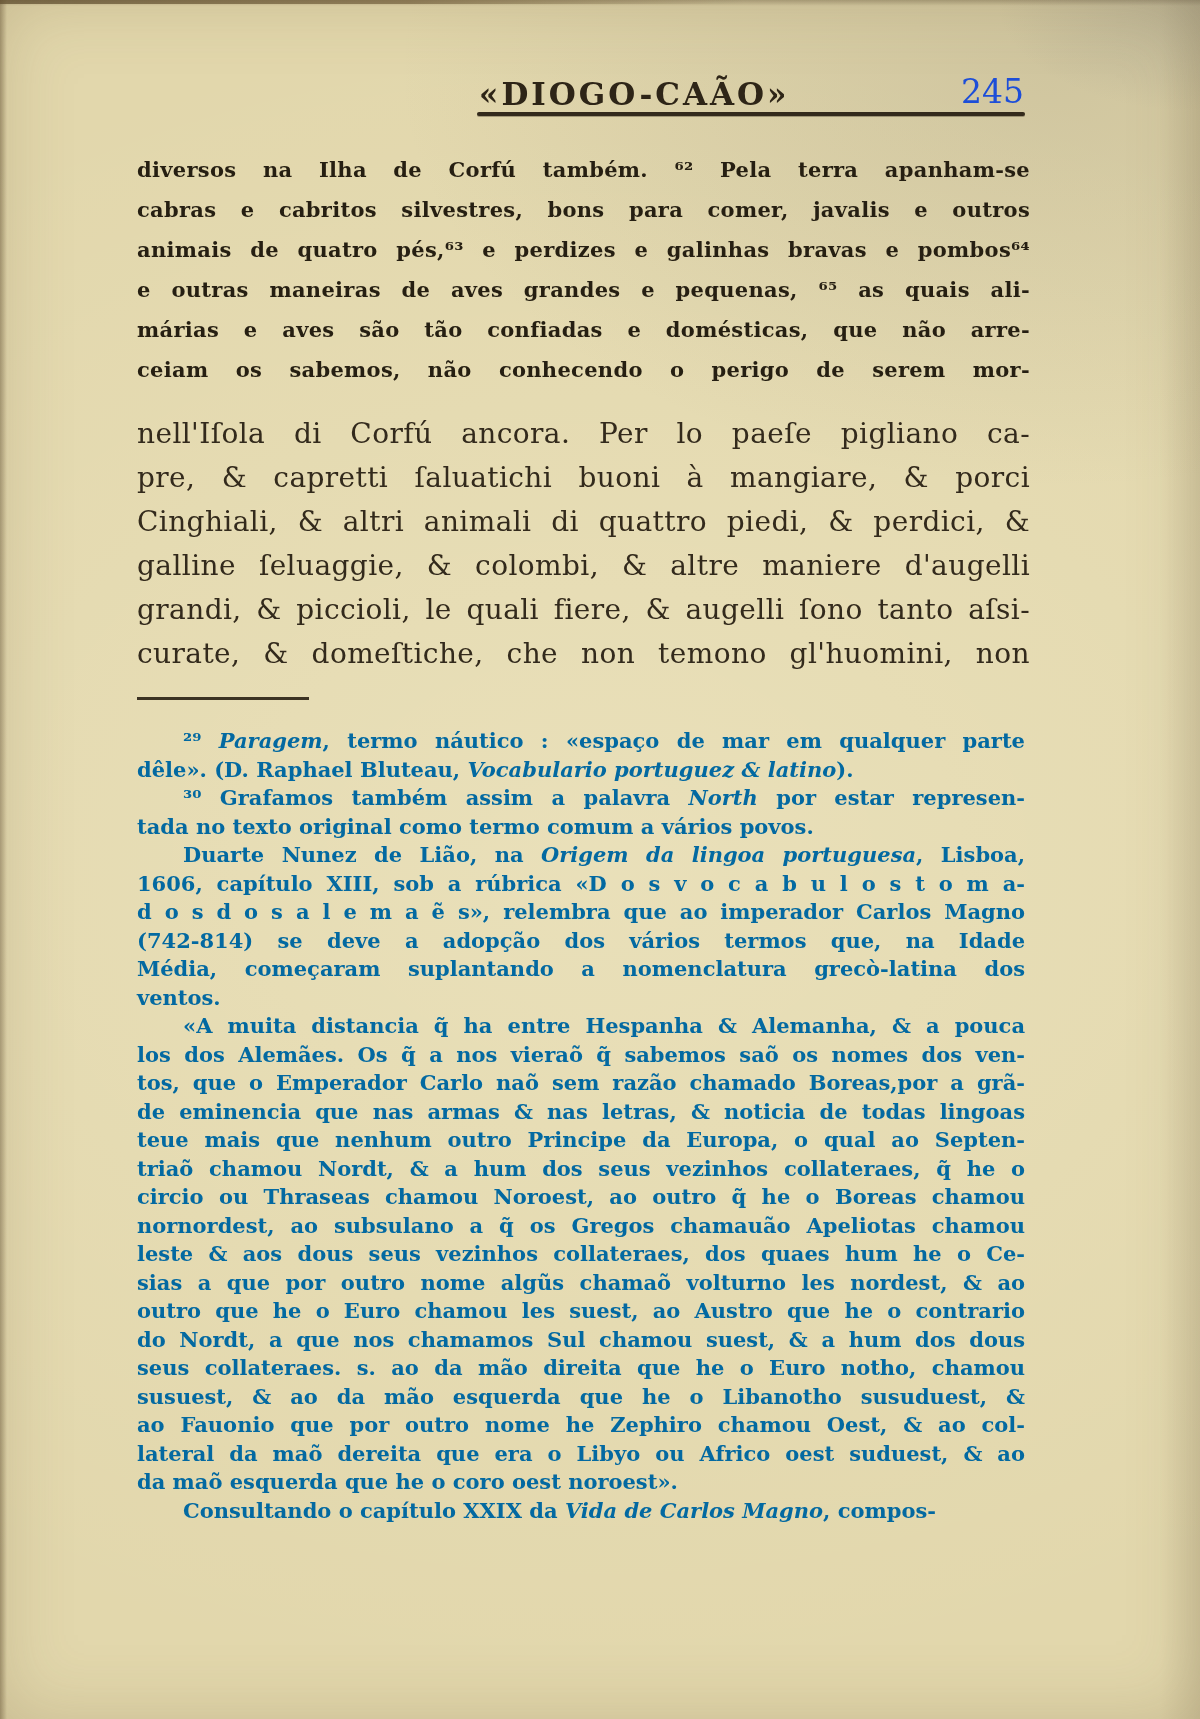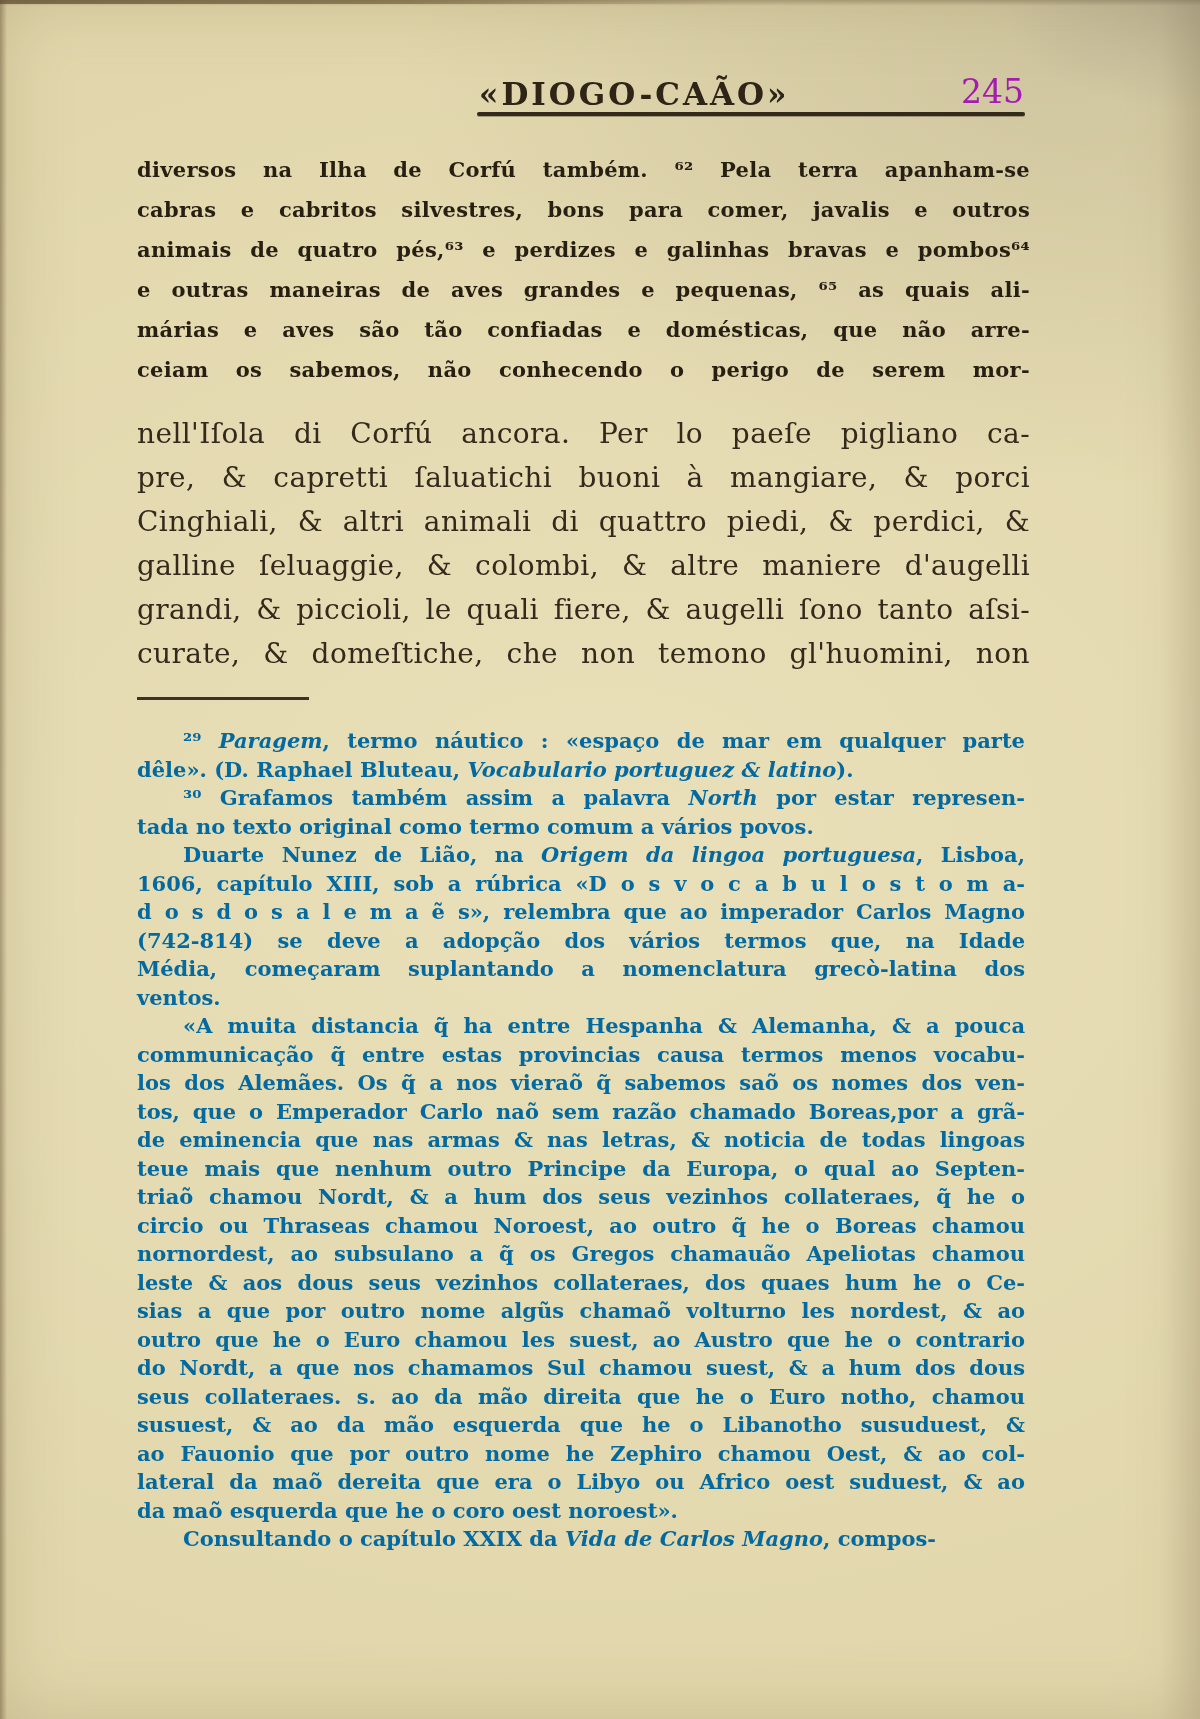--- a/index.html
+++ b/index.html
@@ -18,21 +18,21 @@
   .edge-top{position:absolute;top:0;left:0;width:62%;height:4px;
     background:linear-gradient(to right,#5f4e30,#7d6a47 55%,rgba(125,106,71,0));opacity:.75;}
   .corner-tr{position:absolute;top:0;right:0;width:200px;height:110px;
     background:radial-gradient(ellipse at 100% 0%, rgba(130,128,120,0.30), transparent 72%);}
   .vignette{position:absolute;inset:0;pointer-events:none;
     box-shadow:inset 0 0 70px rgba(120,100,60,0.25);}
 
   .hdr-title{position:absolute;left:479px;top:76px;font-size:31px;letter-spacing:3px;
     color:#2e2517;font-weight:700;}
   .hdr-num{position:absolute;left:958px;top:72px;width:66px;text-align:right;
-    font-size:33px;color:#a21caf;}
+    font-size:33px;color:#1d4ed8;}
   .hdr-rule{position:absolute;left:477px;top:112px;width:548px;height:4px;
     background:#332a1c;border-radius:2px;box-shadow:0 1px 0 rgba(51,42,28,0.35);}
 
   .col{position:absolute;left:137px;width:893px;}
   .para-main{top:150px;font-size:21px;line-height:40px;font-weight:700;
     letter-spacing:0.3px;color:#261f12;}
   .para-ital{top:412px;font-size:28px;line-height:44px;font-weight:400;
     letter-spacing:0.4px;color:#332a1c;}
   .fn-rule{position:absolute;left:137px;top:697px;width:172px;height:3px;background:#3c3323;}
   .fn-block{top:727px;width:888px;font-size:21px;line-height:28.5px;font-weight:700;
@@ -79,21 +79,20 @@
       <div class="tline"><span>dêle». (D. Raphael Bluteau, </span><i>Vocabulario portuguez &amp; latino</i><span>).</span></div>
       <div class="tline jus ind"><span>³⁰ Grafamos também assim a palavra </span><i>North</i><span> por estar represen-</span></div>
       <div class="tline"><span>tada no texto original como termo comum a vários povos.</span></div>
       <div class="tline jus ind"><span>Duarte Nunez de Lião, na </span><i>Origem da lingoa portuguesa</i><span>, Lisboa,</span></div>
       <div class="tline jus"><span>1606, capítulo XIII, sob a rúbrica «D o s  v o c a b u l o s  t o m a-</span></div>
       <div class="tline jus"><span>d o s  d o s  a l e m a ẽ s», relembra que ao imperador Carlos Magno</span></div>
       <div class="tline jus"><span>(742-814) se deve a adopção dos vários termos que, na Idade</span></div>
       <div class="tline jus"><span>Média, começaram suplantando a nomenclatura grecò-latina dos</span></div>
       <div class="tline"><span>ventos.</span></div>
       <div class="tline jus ind"><span>«A muita distancia q̃ ha entre Hespanha &amp; Alemanha, &amp; a pouca</span></div>
-      <div class="tline jus"><span>communicação q̃ entre estas provincias causa termos menos vocabu-</span></div>
       <div class="tline jus"><span>los dos Alemães. Os q̃ a nos vieraõ q̃ sabemos saõ os nomes dos ven-</span></div>
       <div class="tline jus"><span>tos, que o Emperador Carlo naõ sem razão chamado Boreas,por a grã-</span></div>
       <div class="tline jus"><span>de eminencia que nas armas &amp; nas letras, &amp; noticia de todas lingoas</span></div>
       <div class="tline jus"><span>teue mais que nenhum outro Principe da Europa, o qual ao Septen-</span></div>
       <div class="tline jus"><span>triaõ chamou Nordt, &amp; a hum dos seus vezinhos collateraes, q̃ he o</span></div>
       <div class="tline jus"><span>circio ou Thraseas chamou Noroest, ao outro q̃ he o Boreas chamou</span></div>
       <div class="tline jus"><span>nornordest, ao subsulano a q̃ os Gregos chamauão Apeliotas chamou</span></div>
       <div class="tline jus"><span>leste &amp; aos dous seus vezinhos collateraes, dos quaes hum he o Ce-</span></div>
       <div class="tline jus"><span>sias a que por outro nome algũs chamaõ volturno les nordest, &amp; ao</span></div>
       <div class="tline jus"><span>outro que he o Euro chamou les suest, ao Austro que he o contrario</span></div>

